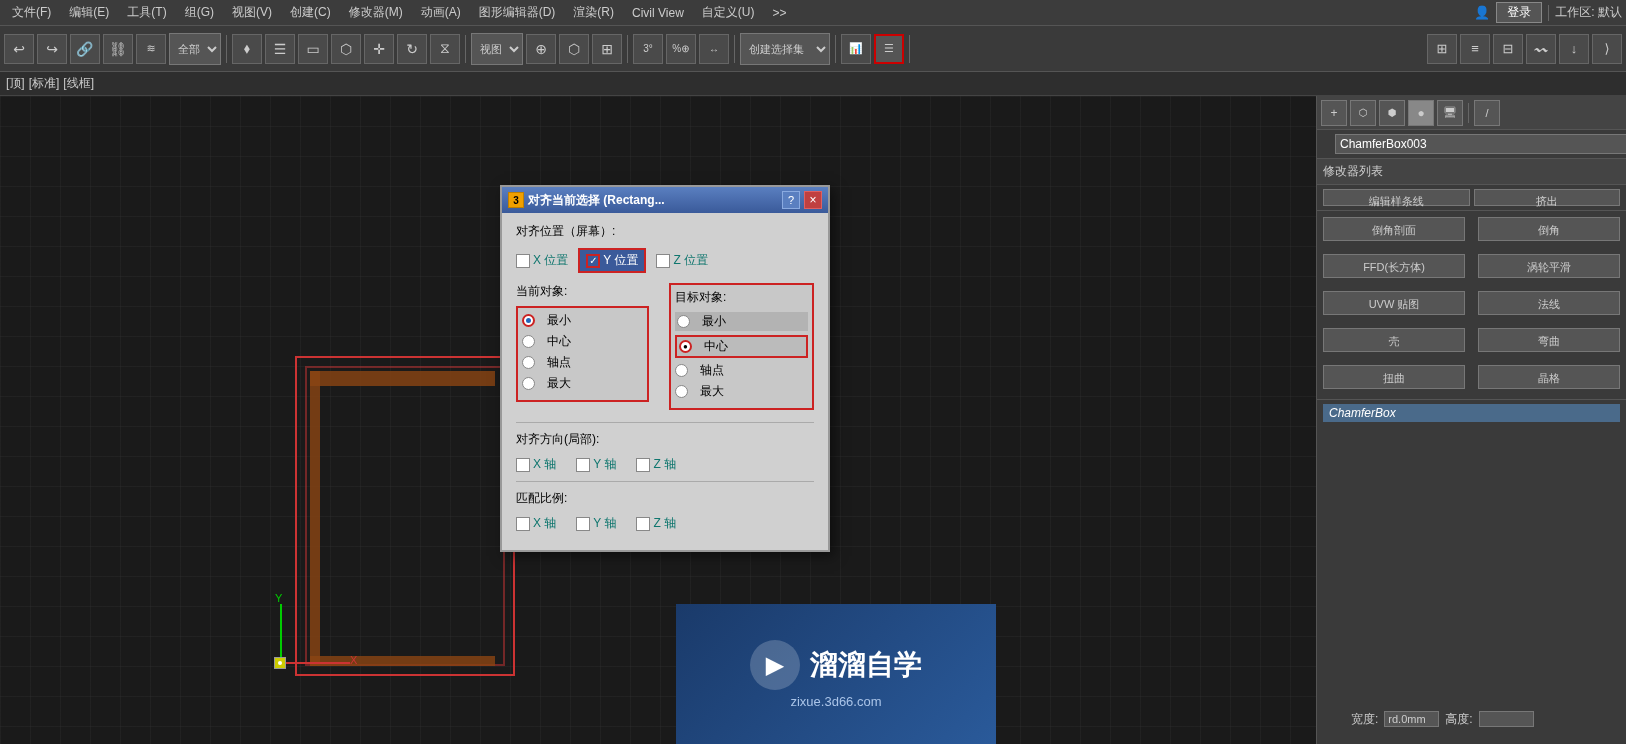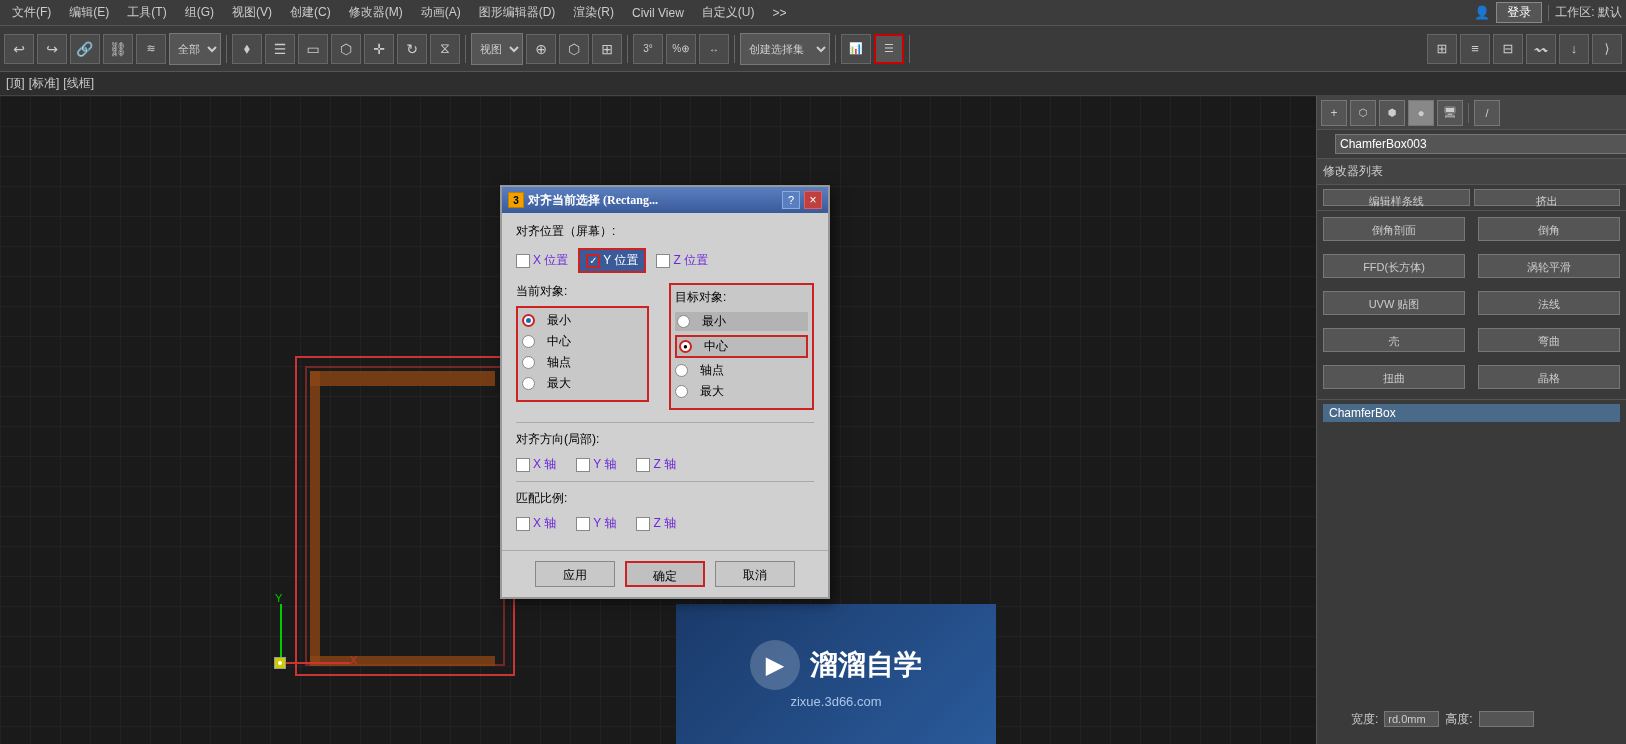--- a/index.html
+++ b/index.html
@@ -245,20 +245,21 @@
     #chamfer-box-section {
       padding: 4px 6px;
       border-top: 1px solid #555;
       margin-top: 4px;
     }
     .chamfer-box-header {
       background: #4a6a8a;
       color: #fff;
       padding: 2px 6px;
       font-size: 12px;
+      font-style: italic;
     }
 
     
     #watermark {
       position: absolute;
       bottom: 0;
       right: 320px;
       width: 320px;
       height: 140px;
       background: linear-gradient(135deg, #1a3a6a 0%, #2a5a9a 100%);
@@ -330,21 +331,20 @@
       justify-content: center;
       font-size: 10px;
       font-weight: bold;
       color: #000;
     }
     .dialog-title-text {
       color: #fff;
       font-size: 12px;
       font-weight: bold;
       flex: 1;
-      font-family: Liberation Serif, serif;
     }
     .dialog-help-btn {
       width: 18px;
       height: 18px;
       background: #5a7fc0;
       border: 1px solid #8aaae0;
       display: flex;
       align-items: center;
       justify-content: center;
       color: #fff;
@@ -397,21 +397,21 @@
     .cb-box.checked {
       background: #3a5a9a;
       border-color: #cc2222;
       border-width: 2px;
     }
     .cb-box.checked::after {
       content: '✓';
       color: #fff;
       font-size: 10px;
     }
-    .cb-label { font-size: 12px; color: #6d28d9; }
+    .cb-label { font-size: 12px; color: #0f766e; }
 
     .y-position-highlight {
       background: #3a5a9a;
       border: 2px solid #cc2222;
       padding: 2px 6px;
       color: #fff;
       display: flex;
       align-items: center;
       gap: 3px;
     }
@@ -819,19 +819,14 @@
             <span class="cb-label">Y 轴</span>
           </div>
           <div class="cb-item">
             <div class="cb-box"></div>
             <span class="cb-label">Z 轴</span>
           </div>
         </div>
       </div>
     </div>
 
-    <div id="dialog-buttons">
-      <button class="dlg-btn">应用</button>
-      <button class="dlg-btn highlight">确定</button>
-      <button class="dlg-btn">取消</button>
-    </div>
   </div>
 </div>
 
 </body></html>

